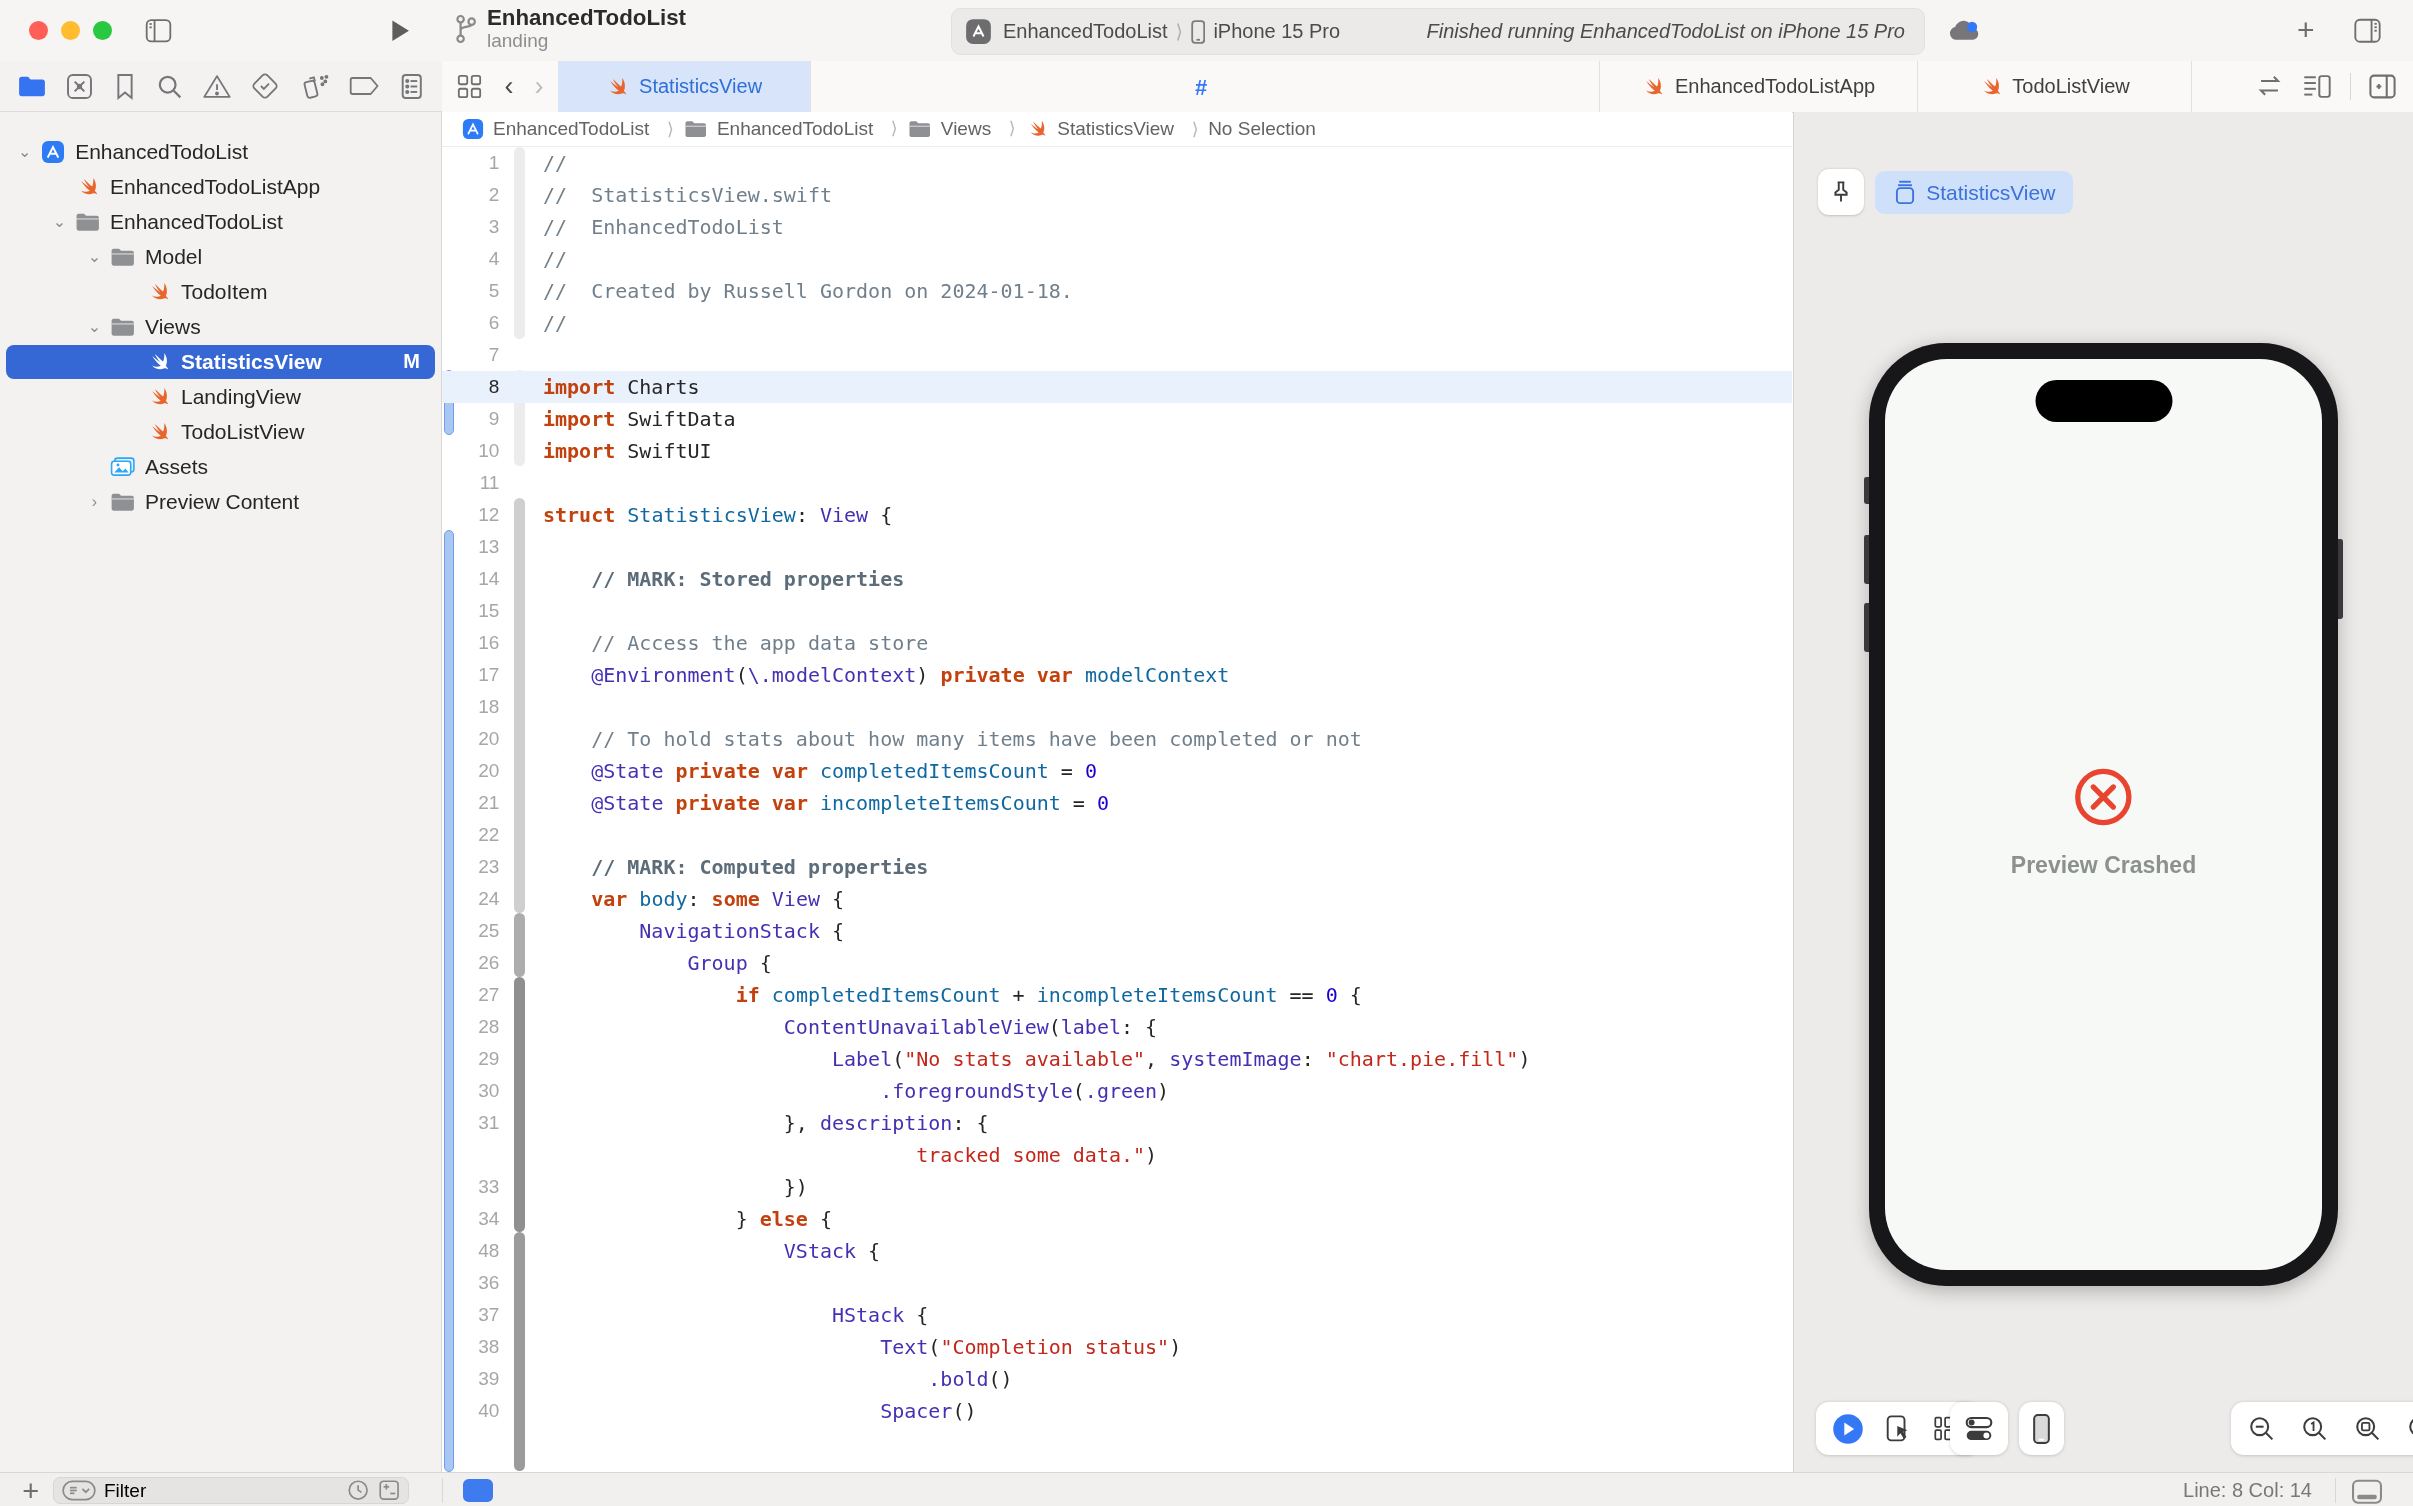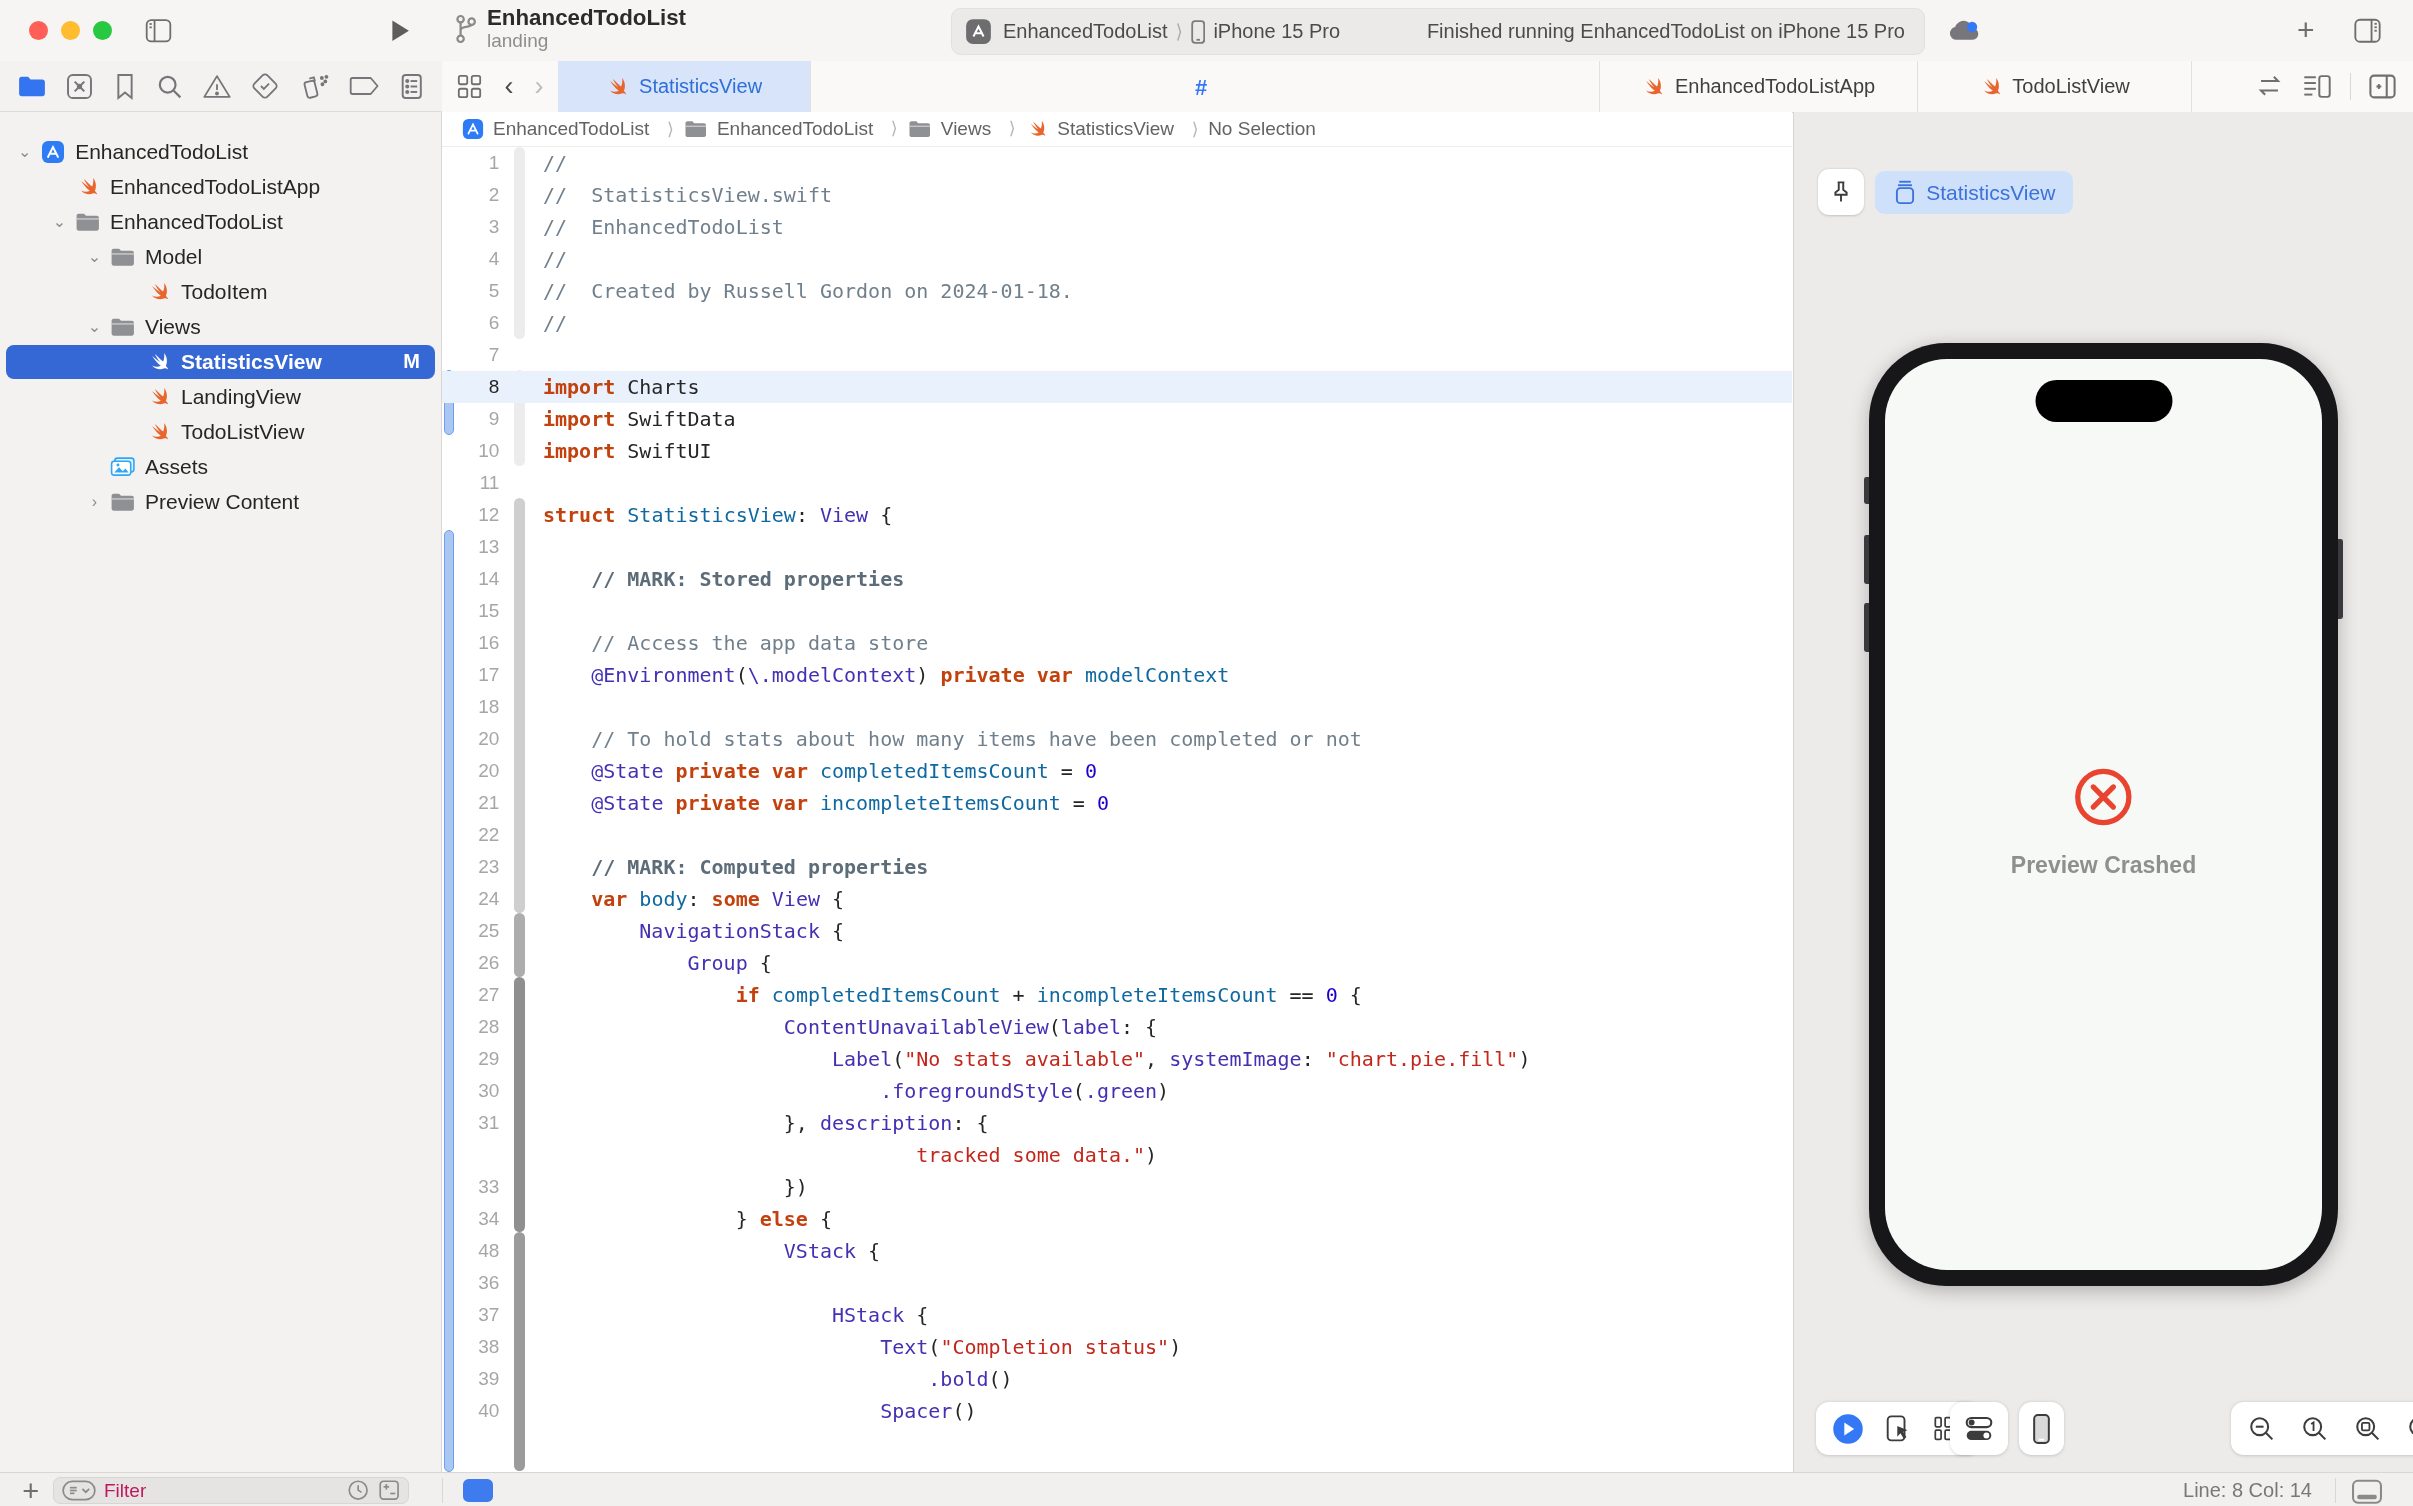--- a/index.html
+++ b/index.html
@@ -72,21 +72,21 @@
   #phone .screen{position:absolute;left:16px;top:16px;right:16px;bottom:16px;background:#f7f9f7;border-radius:62px;overflow:hidden;}
   #phone .island{position:absolute;left:50%;transform:translateX(-50%);top:21px;width:137px;height:42px;background:#000;border-radius:22.3px;}
   .sidebtn{position:absolute;background:#3a3a3e;}
   #crash{position:absolute;left:50%;top:407px;transform:translateX(-50%);text-align:center;}
   #crash .txt{margin-top:24px;font-size:23px;font-weight:700;color:#8c918d;}
   .pvgroup{position:absolute;top:1290px;height:53px;background:#fff;border-radius:12.8px;box-shadow:0 0.8px 3.2px rgba(0,0,0,.16);display:flex;align-items:center;gap:21px;padding:0 16px;}
 
   
   #bottombar{left:0;top:1472px;width:2413px;height:35px;background:#f1f0ef;border-top:0.8px solid #d8d7d6;box-sizing:border-box;}
   #filter-field{position:absolute;left:53px;top:4px;width:356px;height:27px;background:#e5e4e3;border:0.8px solid #d7d6d5;border-radius:7.2px;display:flex;align-items:center;padding:0 8px;box-sizing:border-box;gap:8px;}
-  #filter-field .ph{color:#be185d;font-size:19px;flex:1;}
+  #filter-field .ph{color:#000000;font-size:19px;flex:1;}
   #linecol{position:absolute;right:101px;top:5.6px;font-size:20px;color:#787878;}
   .vdiv{position:absolute;top:4.8px;width:0.8px;height:25.5px;background:#d8d7d6;}
   #blue-chip{position:absolute;left:463px;top:6.4px;width:30px;height:22.3px;border-radius:5.6px;background:#3d7bef;}
 </style>
 </head>
 <body>
 
 <div id="app">
 
   <div class="abs" id="titlebar">
@@ -129,21 +129,21 @@
       </span>
       <span class="lbl">EnhancedTodoList</span>
       <span class="sep">⟩</span>
       <span style="margin-right:8px;">
         <svg width="14.4" height="24" viewBox="0 0 12 20" fill="none" stroke="#7c7c7c" stroke-width="1.5">
             <rect x="1" y="1" width="10" height="18" rx="2.5"></rect>
             <line x1="4.5" y1="16.5" x2="7.5" y2="16.5"></line>
           </svg>
       </span>
       <span class="lbl">iPhone 15 Pro</span>
-      <span class="lbl" style="margin-left:auto;margin-right:19px;">Finished running EnhancedTodoList on iPhone 15 Pro</span>
+      <span class="lbl" style="margin-left:auto;margin-right:19px;font-style:italic;">Finished running EnhancedTodoList on iPhone 15 Pro</span>
     </div>
     <span class="abs" style="left:1947px;top:16px;">
       <svg width="35" height="29" viewBox="0 0 30 24">
           <path d="M8 20a5.5 5.5 0 0 1-1-10.9A7.5 7.5 0 0 1 21.6 10 4.8 4.8 0 0 1 22 20z" fill="#77777b"></path>
           <circle cx="21.5" cy="9" r="4.4" fill="#3478f6"></circle>
         </svg>
     </span>
     <span class="abs" style="left:2297px;top:17.6px;font-size:30px;color:#6e6e6e;line-height:24px;">+</span>
     <span class="abs" style="left:2353px;top:17.6px;">
       <svg width="29" height="25.5" viewBox="0 0 24 22" fill="none" stroke="#6e6e6e" stroke-width="1.6">

